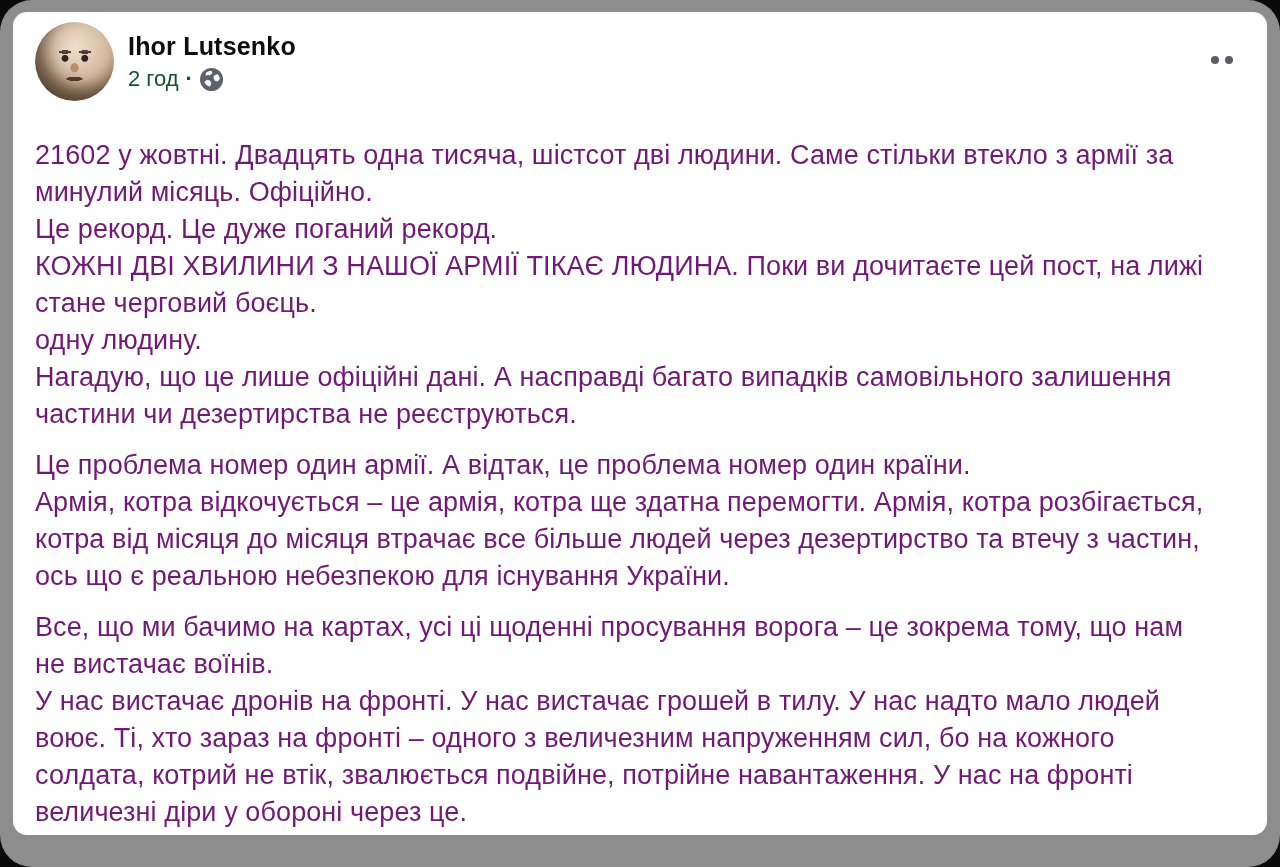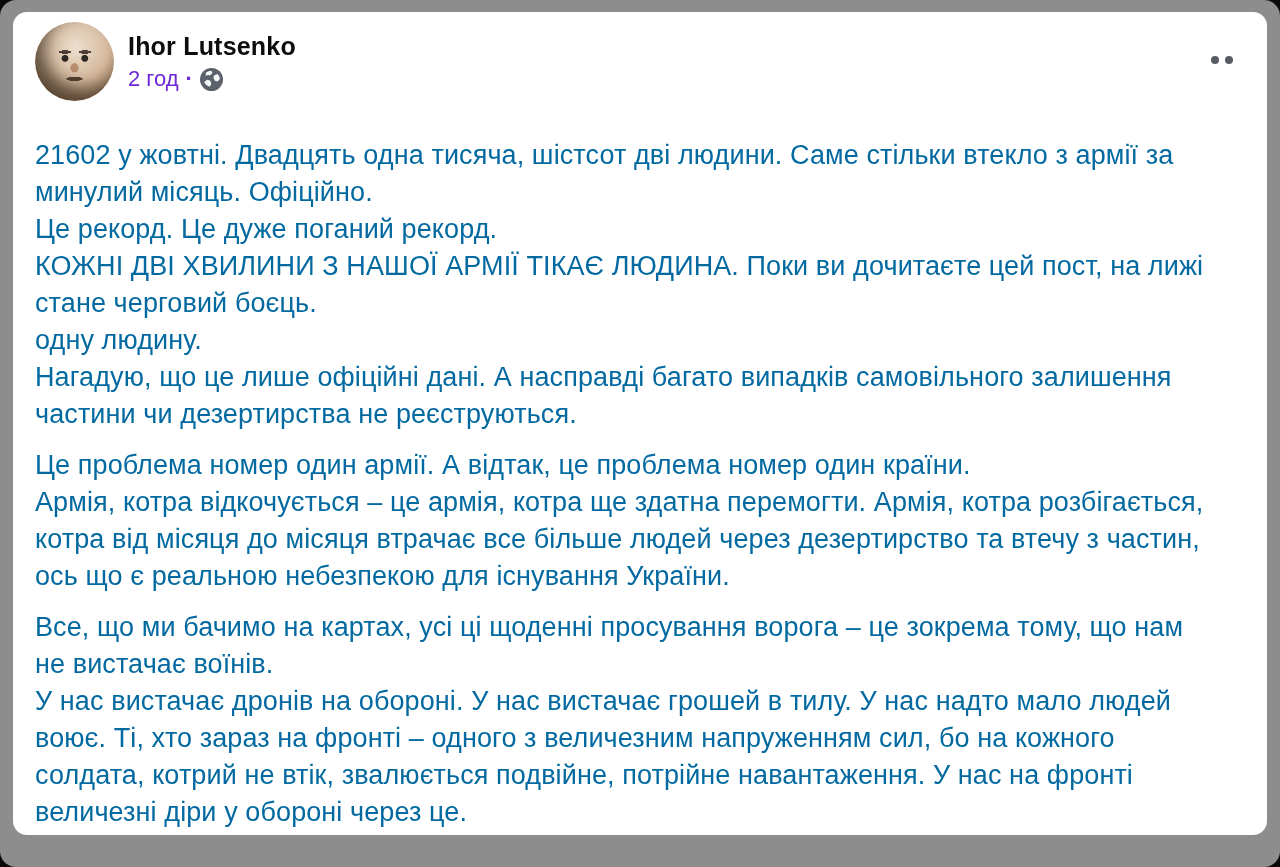--- a/index.html
+++ b/index.html
@@ -5,21 +5,21 @@
   * { margin: 0; padding: 0; box-sizing: border-box; }
   html, body { background: #0a0a0a; }
   body {
     width: 1280px; height: 867px;
     font-family: "Liberation Sans", sans-serif;
     overflow: hidden;
   }
   .frame {
     width: 1280px; height: 867px;
     background: #8d8d8d;
-    border-radius: 16px;
+    border-radius: 32px;
     padding: 12px 13px 32px 13px;
   }
   .card {
     width: 100%; height: 100%;
     background: #ffffff;
     border-radius: 14px;
     padding: 10px 22px 0 22px;
     position: relative;
     overflow: hidden;
   }
@@ -49,38 +49,38 @@
     font-weight: bold;
     color: #0c0d0f;
     line-height: 31px;
     letter-spacing: .2px;
   }
   .meta-row {
     display: flex;
     align-items: center;
     margin-top: 4px;
     font-size: 22px;
-    color: #6d28d9;
+    color: #14532d;
     line-height: 26px;
   }
   .meta-sep { margin: 0 7px; font-weight: bold; }
   .globe-icon { display: inline-flex; align-items: center; }
   .more-button {
     position: absolute;
     top: 38px; right: 28px;
     display: flex; gap: 6px;
     padding: 6px;
     cursor: pointer;
   }
   .more-dot { width: 8px; height: 8px; border-radius: 50%; background: #585c63; }
   
   .post-body {
     margin-top: 25px;
     font-size: 27px;
-    color: #0369a1;
+    color: #701a75;
     letter-spacing: .1px;
   }
   .paragraph + .paragraph { margin-top: 14px; }
   .line {
     white-space: nowrap;
     overflow: hidden;
     line-height: 37px;
     height: 37px;
   }
 </style>
@@ -126,21 +126,21 @@
         </div>
         <div class="paragraph">
           <div class="line">Це проблема номер один армії. А відтак, це проблема номер один країни.</div>
           <div class="line">Армія, котра відкочується – це армія, котра ще здатна перемогти. Армія, котра розбігається,</div>
           <div class="line">котра від місяця до місяця втрачає все більше людей через дезертирство та втечу з частин,</div>
           <div class="line">ось що є реальною небезпекою для існування України.</div>
         </div>
         <div class="paragraph">
           <div class="line">Все, що ми бачимо на картах, усі ці щоденні просування ворога – це зокрема тому, що нам</div>
           <div class="line">не вистачає воїнів.</div>
-          <div class="line">У нас вистачає дронів на обороні. У нас вистачає грошей в тилу. У нас надто мало людей</div>
+          <div class="line">У нас вистачає дронів на фронті. У нас вистачає грошей в тилу. У нас надто мало людей</div>
           <div class="line">воює. Ті, хто зараз на фронті – одного з величезним напруженням сил, бо на кожного</div>
           <div class="line">солдата, котрий не втік, звалюється подвійне, потрійне навантаження. У нас на фронті</div>
           <div class="line">величезні діри у обороні через це.</div>
         </div>
       </div>
 
   </div>
 </div>
 
 </body></html>

